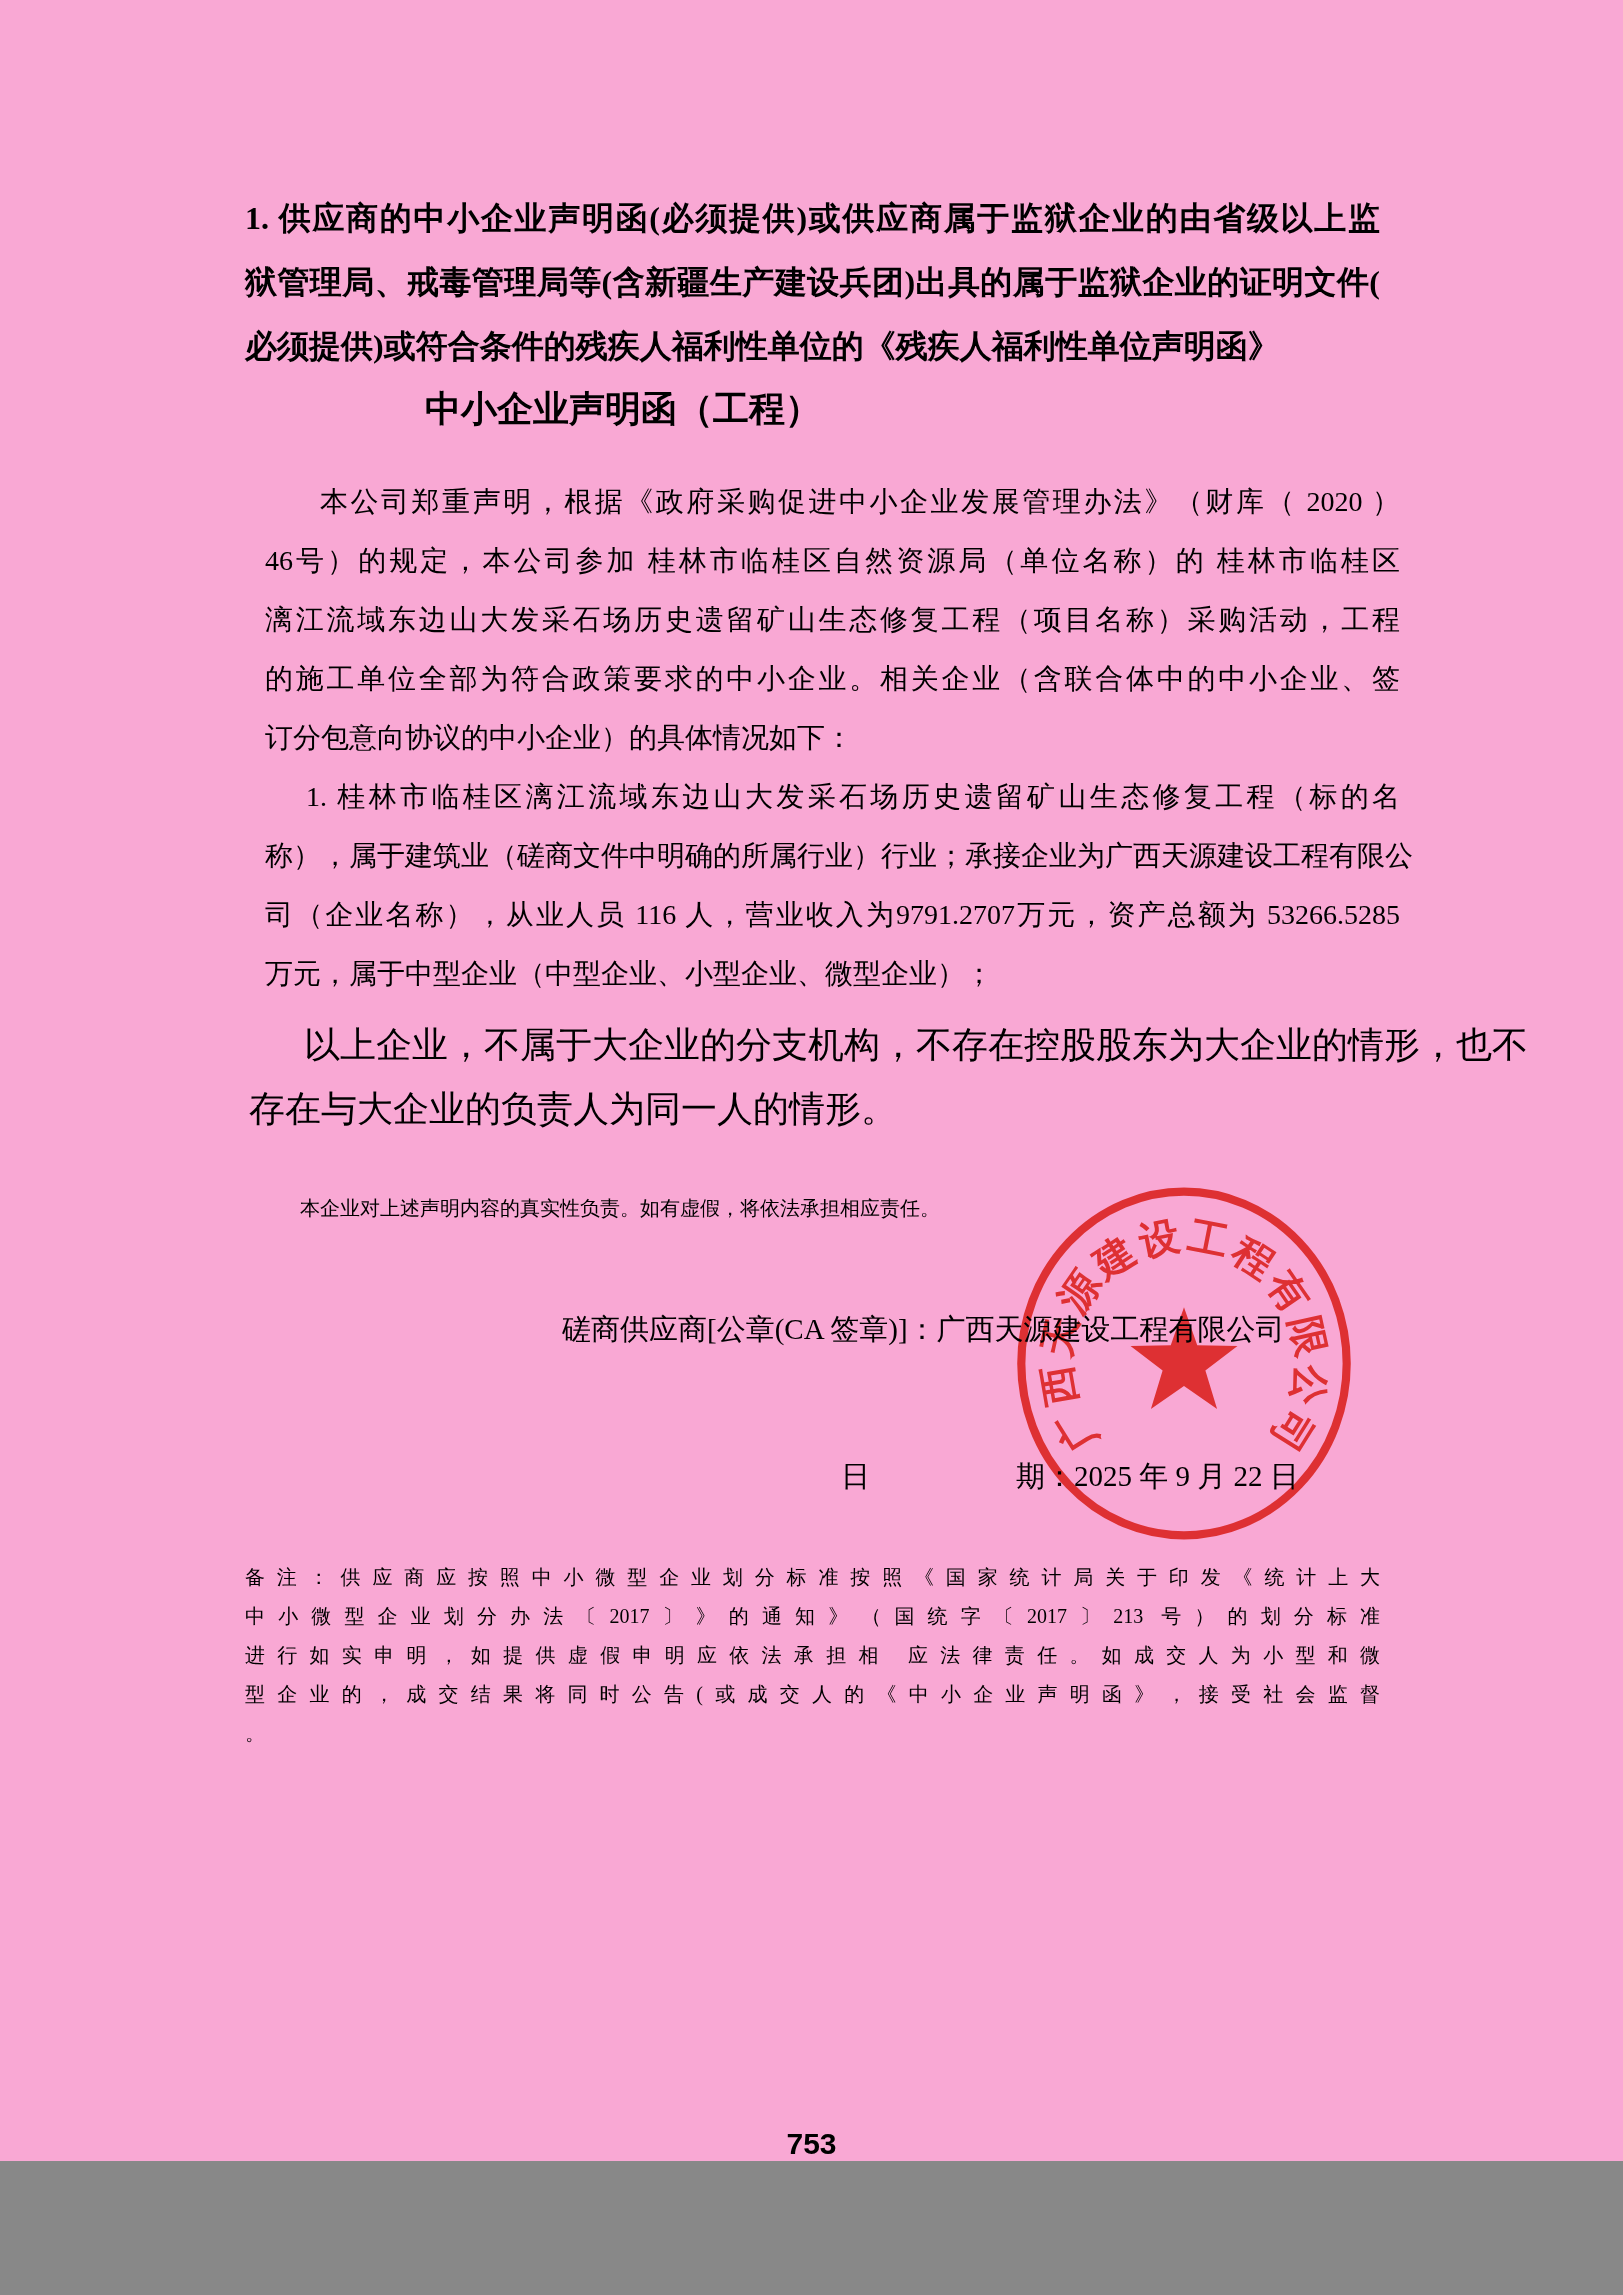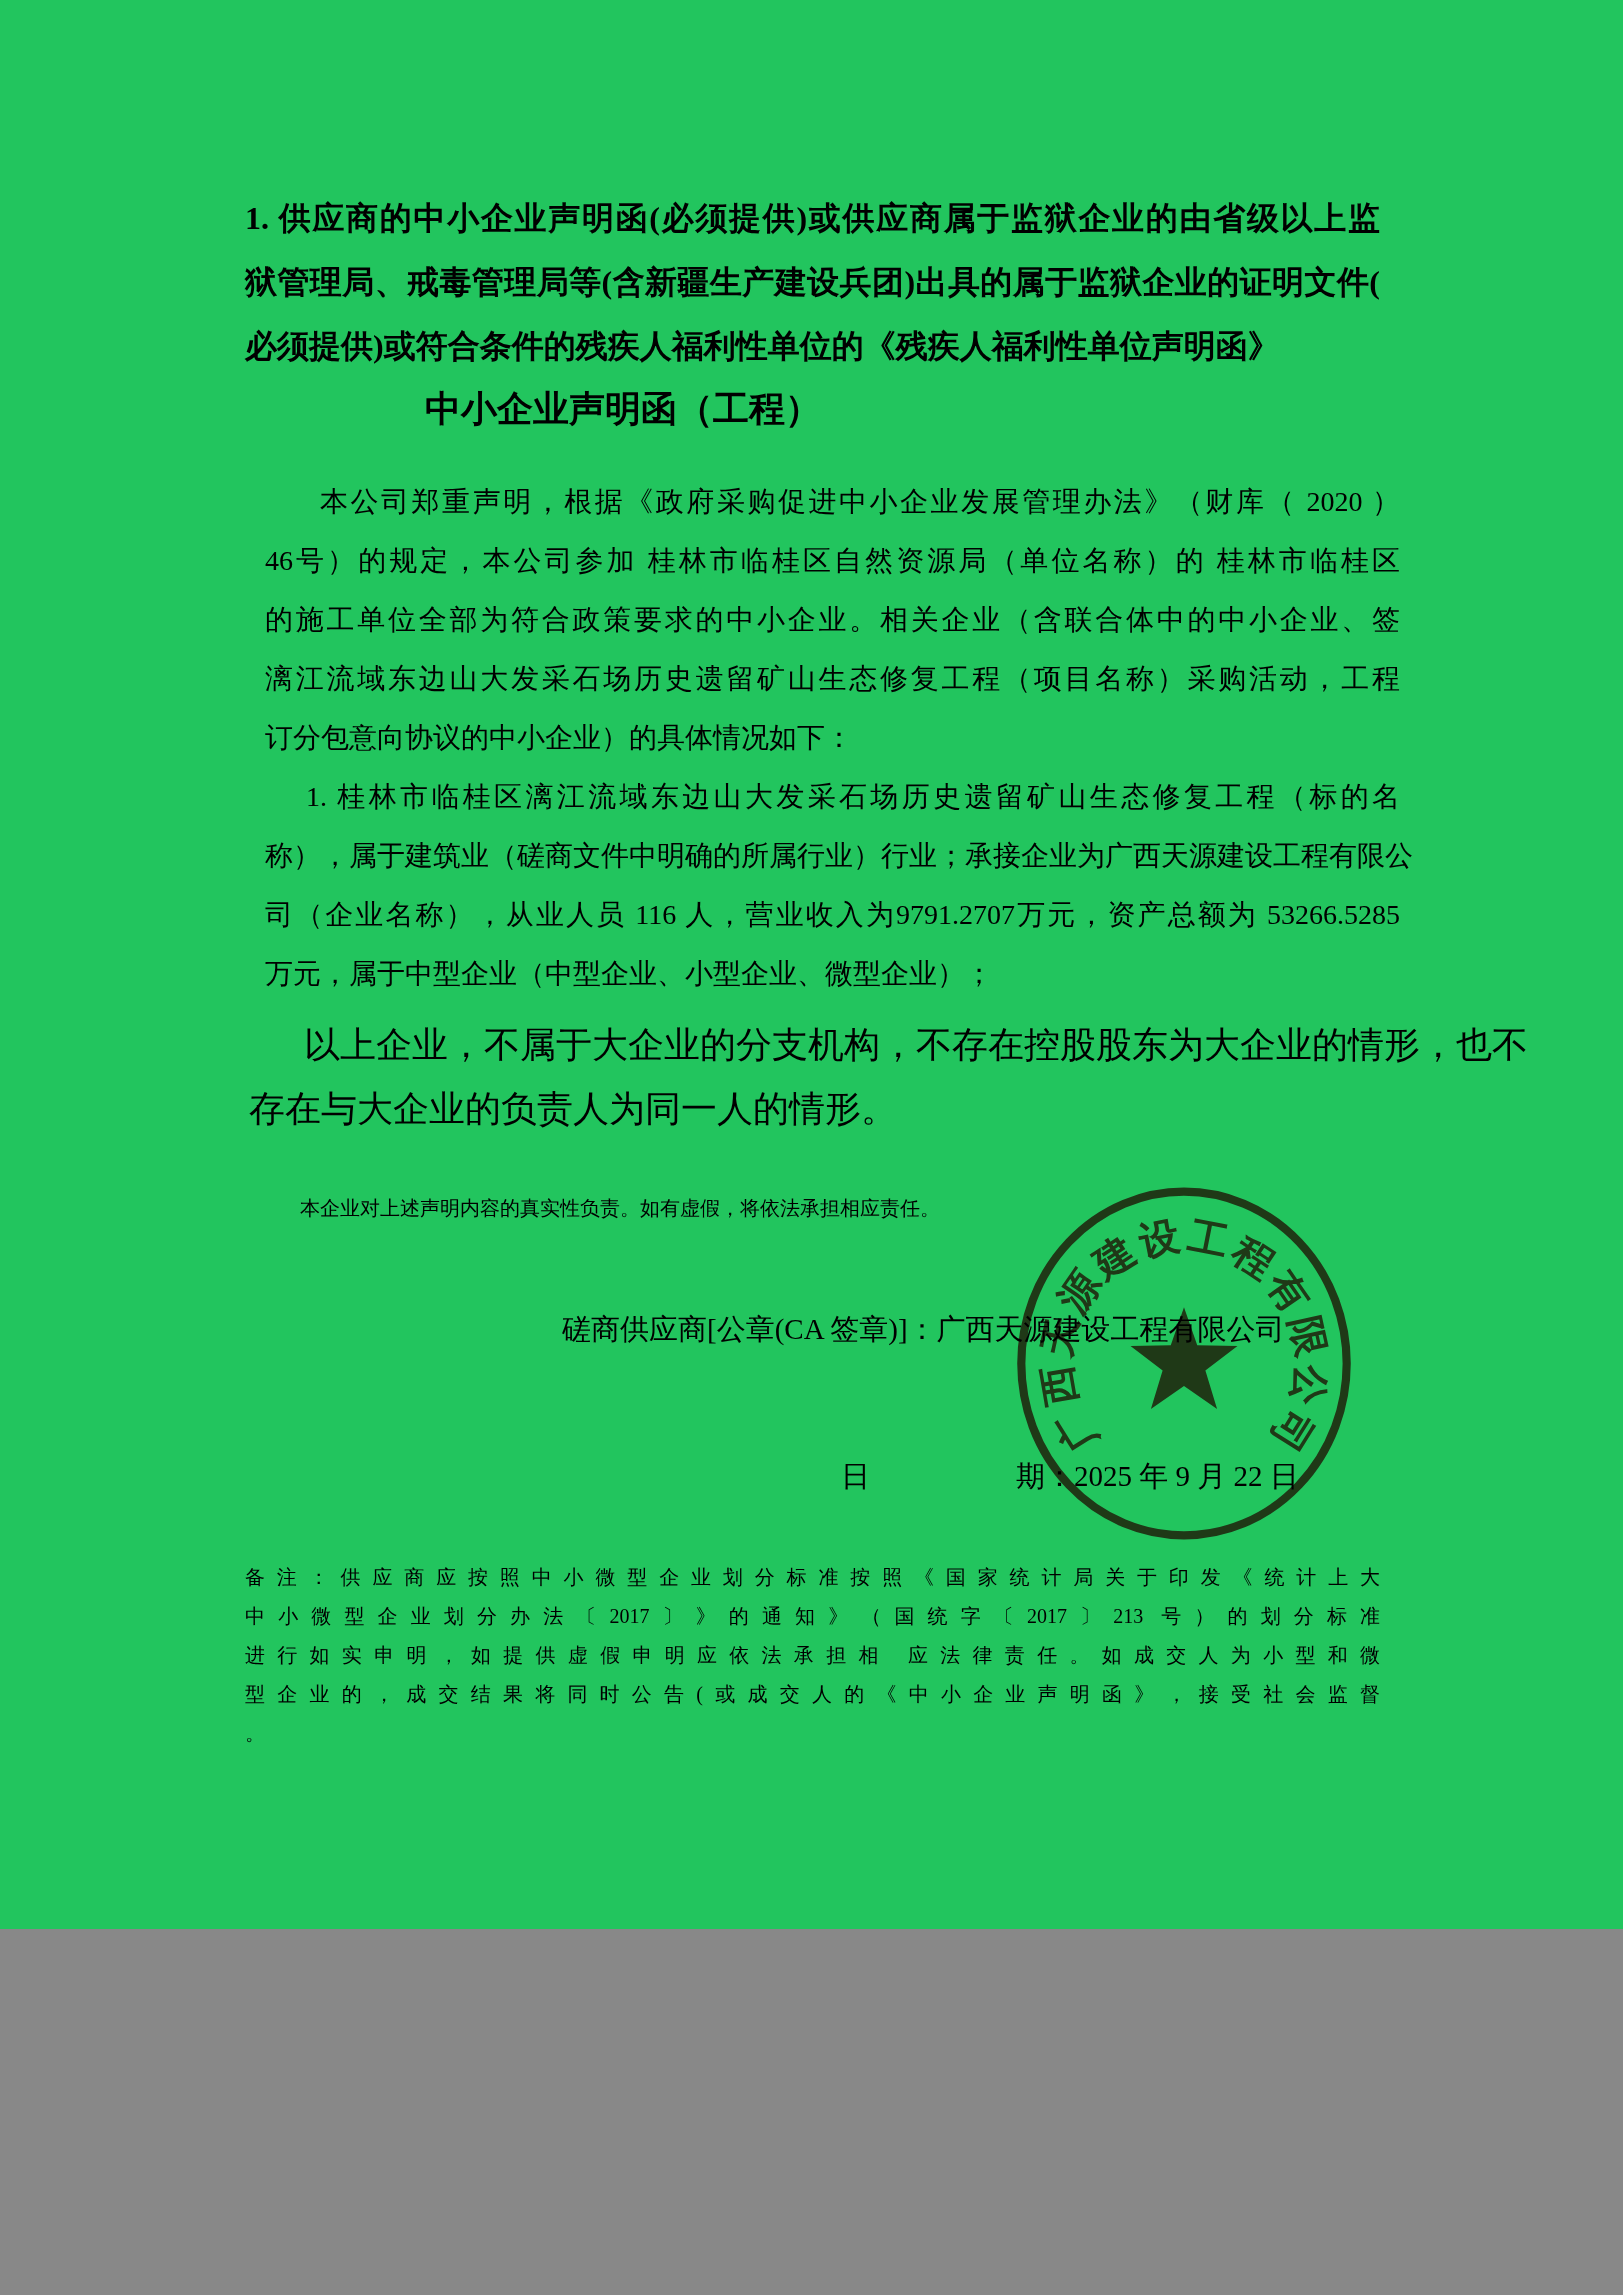--- a/index.html
+++ b/index.html
@@ -1,20 +1,20 @@
 <!DOCTYPE html>
 <html style="font-size:8.2px"><head>
 <meta charset="utf-8">
 <style>
   html, body { margin: 0; padding: 0; background: #888; }
   #page {
     position: relative;
     width: 1623px;
-    height: 1929px;
-    background: #22c55e;
+    height: 2161px;
+    background: #f9a8d4;
     color: #000;
     font-family: "Liberation Serif", "DejaVu Serif", serif;
     overflow: hidden;
   }
   .heading {
     position: absolute;
     left: 245px; width: 1135px; top: 186px;
     font-size: 32px; font-weight: bold; line-height: 64px;
   }
   .doc-title {
@@ -96,22 +96,22 @@
       <div class="line"><span>狱管理局、戒毒管理局等(含新疆生产建设兵团)出具的属于监狱企业的证明文件(</span></div>
       <div class="line"><span>必须提供)或符合条件的残疾人福利性单位的《残疾人福利性单位声明函》</span></div>
     </div>
 
   <div class="doc-title">中小企业声明函（工程）</div>
 
   <div class="body-flow">
     <div class="para p-indent">
         <div class="line"><span>本公司郑重声明，根据《政府采购促进中小企业发展管理办法》（财库（ 2020 ）</span></div>
         <div class="line"><span>46号）的规定，本公司参加</span><span class="u"> 桂林市临桂区自然资源局（单位名称）</span><span>的</span><span class="u"> 桂林市临桂区</span></div>
+        <div class="line"><span class="u">漓江流域东边山大发采石场历史遗留矿山生态修复工程（项目名称）</span><span>采购活动，工程</span></div>
         <div class="line"><span>的施工单位全部为符合政策要求的中小企业。相关企业（含联合体中的中小企业、签</span></div>
-        <div class="line"><span class="u">漓江流域东边山大发采石场历史遗留矿山生态修复工程（项目名称）</span><span>采购活动，工程</span></div>
         <div class="line"><span>订分包意向协议的中小企业）的具体情况如下：</span></div>
       </div>
     <div class="para item">
         <div class="line"><span>1. </span><span class="u">桂林市临桂区漓江流域东边山大发采石场历史遗留矿山生态修复工程（标的名</span></div>
         <div class="line"><span class="u">称）</span><span>，属于</span><span class="u">建筑业（磋商文件中明确的所属行业）</span><span>行业；承接企业为</span><span class="u">广西天源建设工程有限公</span></div>
         <div class="line"><span class="u">司（企业名称）</span><span>，从业人员</span><span class="u"> 116 </span><span>人，营业收入为</span><span class="u">9791.2707</span><span>万元，资产总额为</span><span class="u"> 53266.5285</span></div>
         <div class="line"><span>万元，属于</span><span class="u">中型企业（中型企业、小型企业、微型企业）</span><span>；</span></div>
       </div>
   </div>
 

